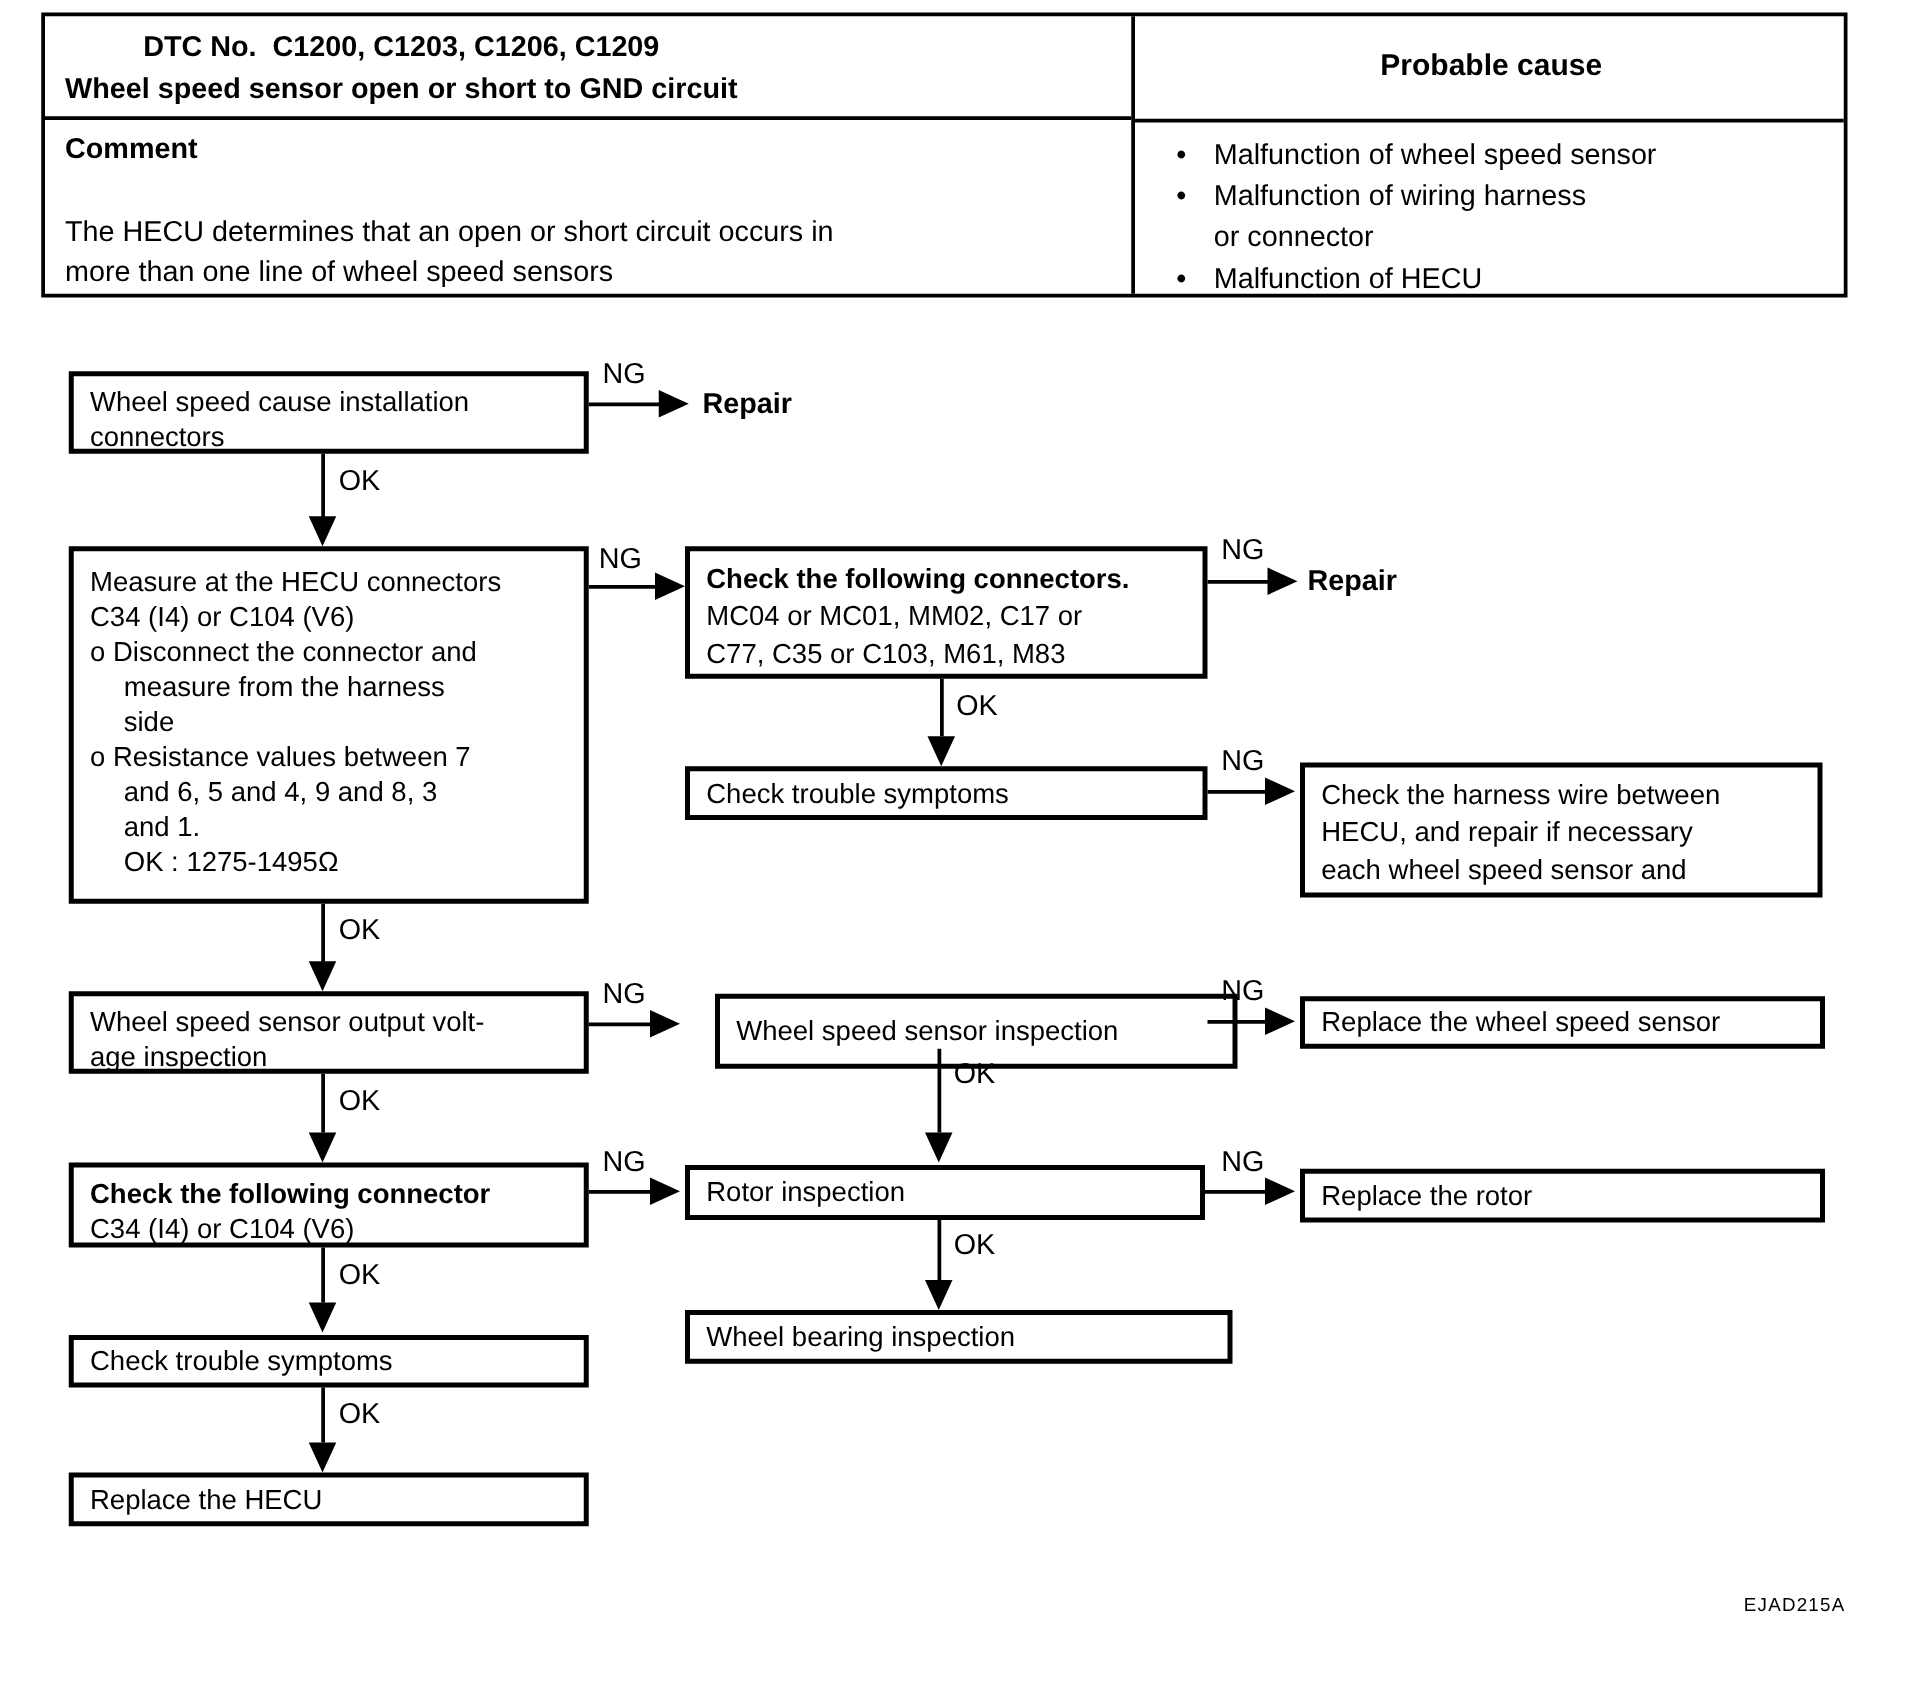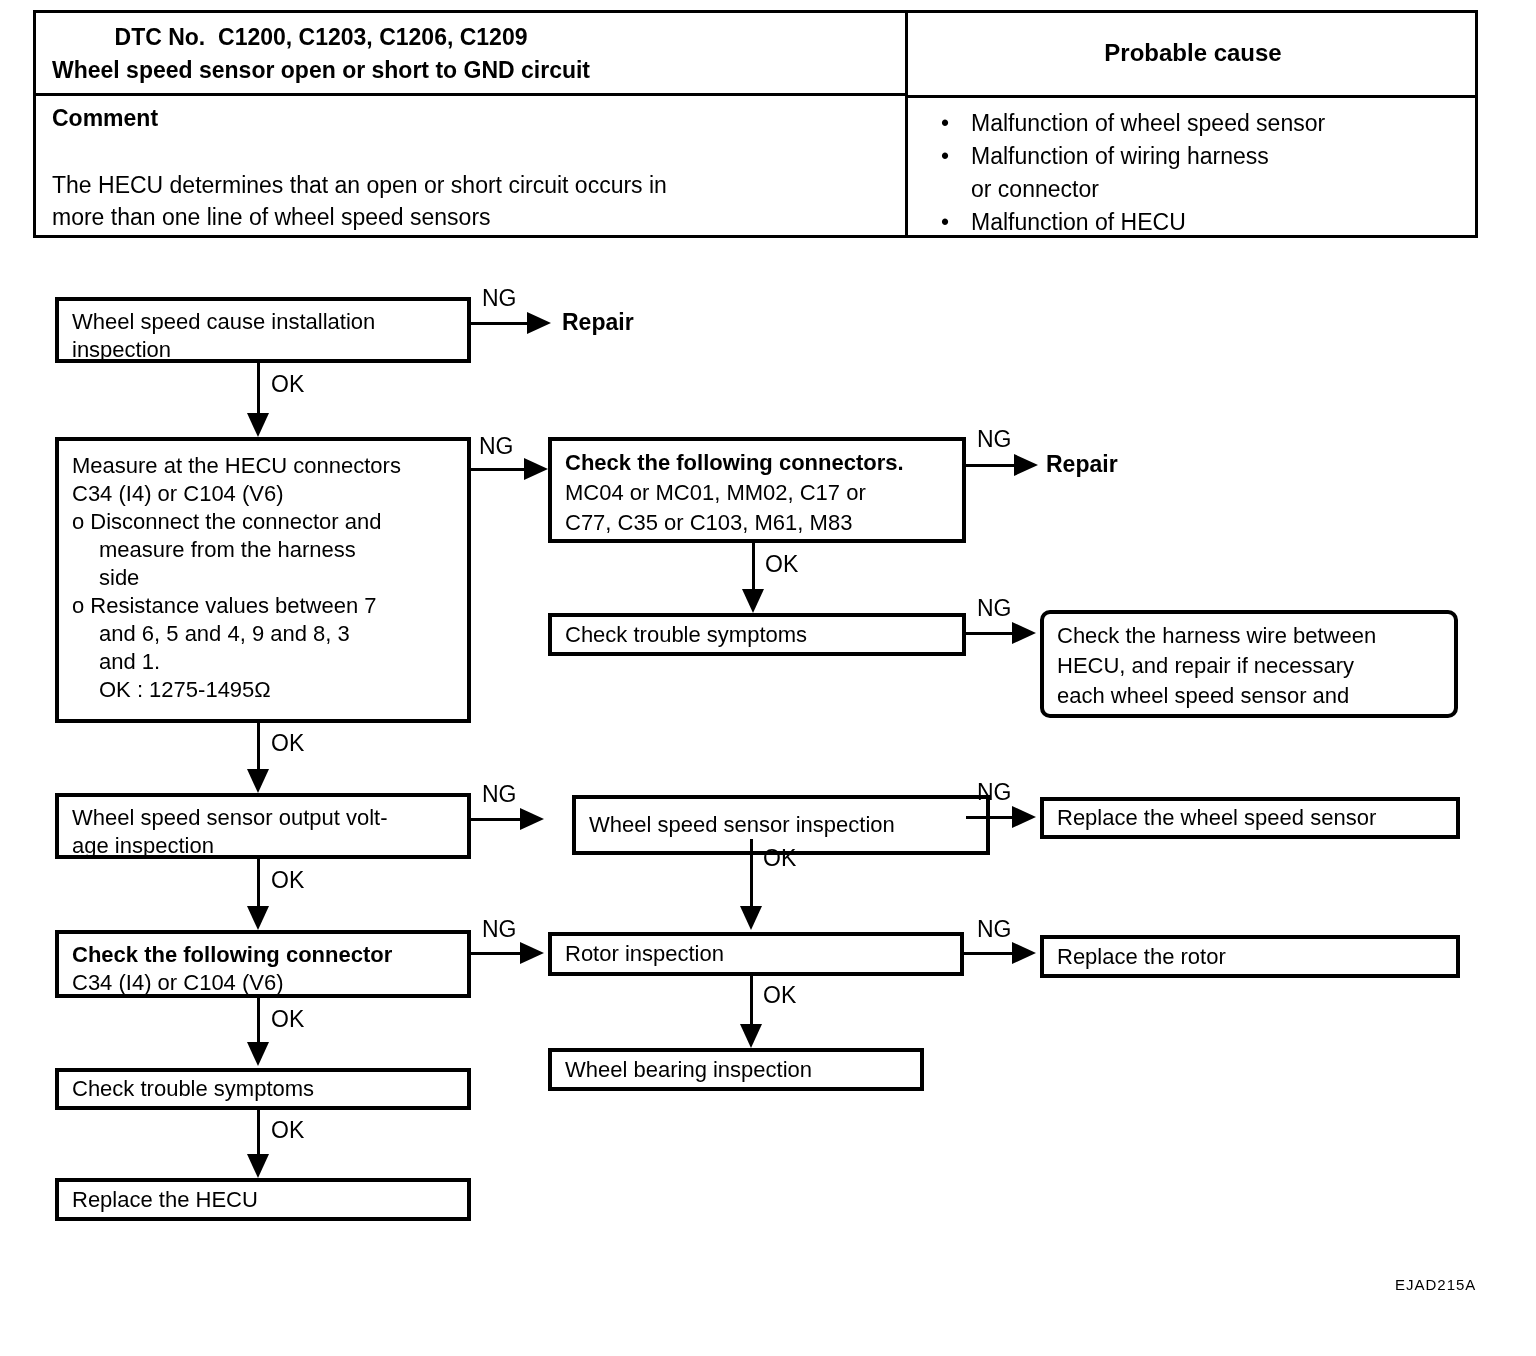--- a/index.html
+++ b/index.html
@@ -80,21 +80,21 @@
       </li>
       <li>
         <span class="blt">•</span>
         <span class="preline">Malfunction of HECU</span>
       </li>
     </ul>
   </div>
 
   <div class="fbox" style="left:55px; top:297px; width:416px; height:66px;">
     <div>Wheel speed cause installation</div>
-    <div>inspection</div>
+    <div>connectors</div>
   </div>
   <div class="flbl" style="left:482px; top:285px;">NG</div>
   <div class="hline" style="left:471px; top:322px; width:60px;"></div>
   <div class="ah-right" style="left:527px; top:312px;"></div>
   <div class="repair-lbl" style="left:562px; top:309px;">Repair</div>
   <div class="vline" style="left:257px; top:363px; height:52px;"></div>
   <div class="ah-down" style="left:247px; top:413px;"></div>
   <div class="flbl" style="left:271px; top:371px;">OK</div>
 
   <div class="fbox" style="left:55px; top:437px; width:416px; height:286px; padding-top:11px;">
@@ -128,21 +128,21 @@
   <div class="ah-down" style="left:742px; top:589px;"></div>
   <div class="flbl" style="left:765px; top:551px;">OK</div>
 
   <div class="fbox single" style="left:548px; top:613px; width:418px; height:43px;">
     <div>Check trouble symptoms</div>
   </div>
   <div class="flbl" style="left:977px; top:595px;">NG</div>
   <div class="hline" style="left:966px; top:632px; width:50px;"></div>
   <div class="ah-right" style="left:1012px; top:622px;"></div>
 
-  <div class="fbox" style="left:1040px; top:610px; width:418px; height:108px; line-height:30px;border-radius:10px;">
+  <div class="fbox" style="left:1040px; top:610px; width:418px; height:108px; line-height:30px;">
     <div>Check the harness wire between</div>
     <div>HECU, and repair if necessary</div>
     <div>each wheel speed sensor and</div>
   </div>
 
   <div class="fbox" style="left:55px; top:793px; width:416px; height:66px;">
     <div>Wheel speed sensor output volt-</div>
     <div>age inspection</div>
   </div>
   <div class="flbl" style="left:482px; top:781px;">NG</div>
@@ -191,21 +191,21 @@
     <div>Replace the rotor</div>
   </div>
 
   <div class="fbox single" style="left:55px; top:1068px; width:416px; height:42px;">
     <div>Check trouble symptoms</div>
   </div>
   <div class="vline" style="left:257px; top:1110px; height:44px;"></div>
   <div class="ah-down" style="left:247px; top:1154px;"></div>
   <div class="flbl" style="left:271px; top:1117px;">OK</div>
 
-  <div class="fbox single" style="left:548px; top:1048px; width:376px; height:43px;">
+  <div class="fbox single" style="left:548px; top:1048px; width:438px; height:43px;">
     <div>Wheel bearing inspection</div>
   </div>
 
   <div class="fbox single" style="left:55px; top:1178px; width:416px; height:43px;">
     <div>Replace the HECU</div>
   </div>
 
   <div class="fig-code">EJAD215A</div>
 
 </div>

